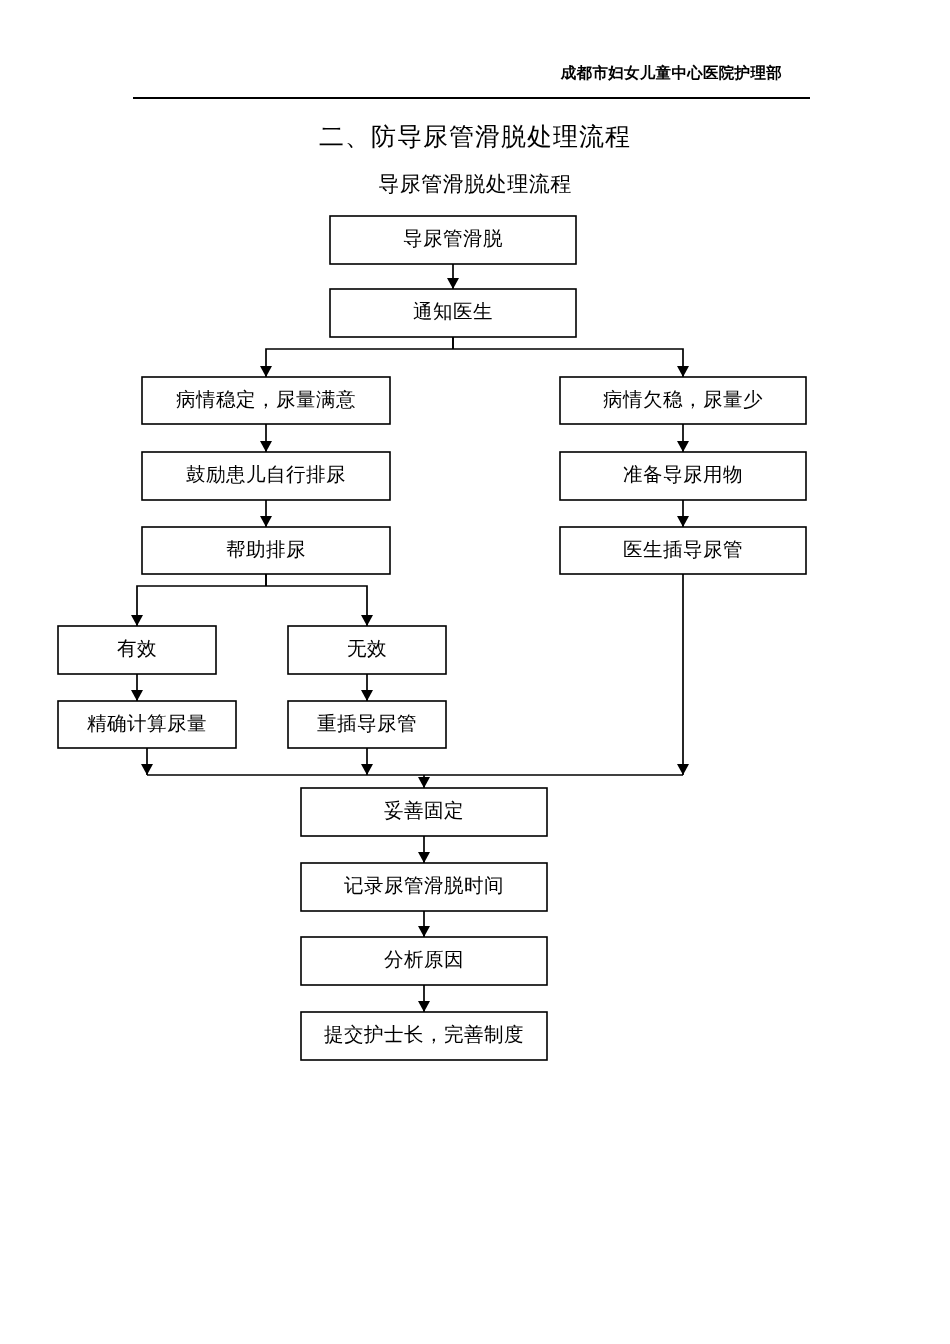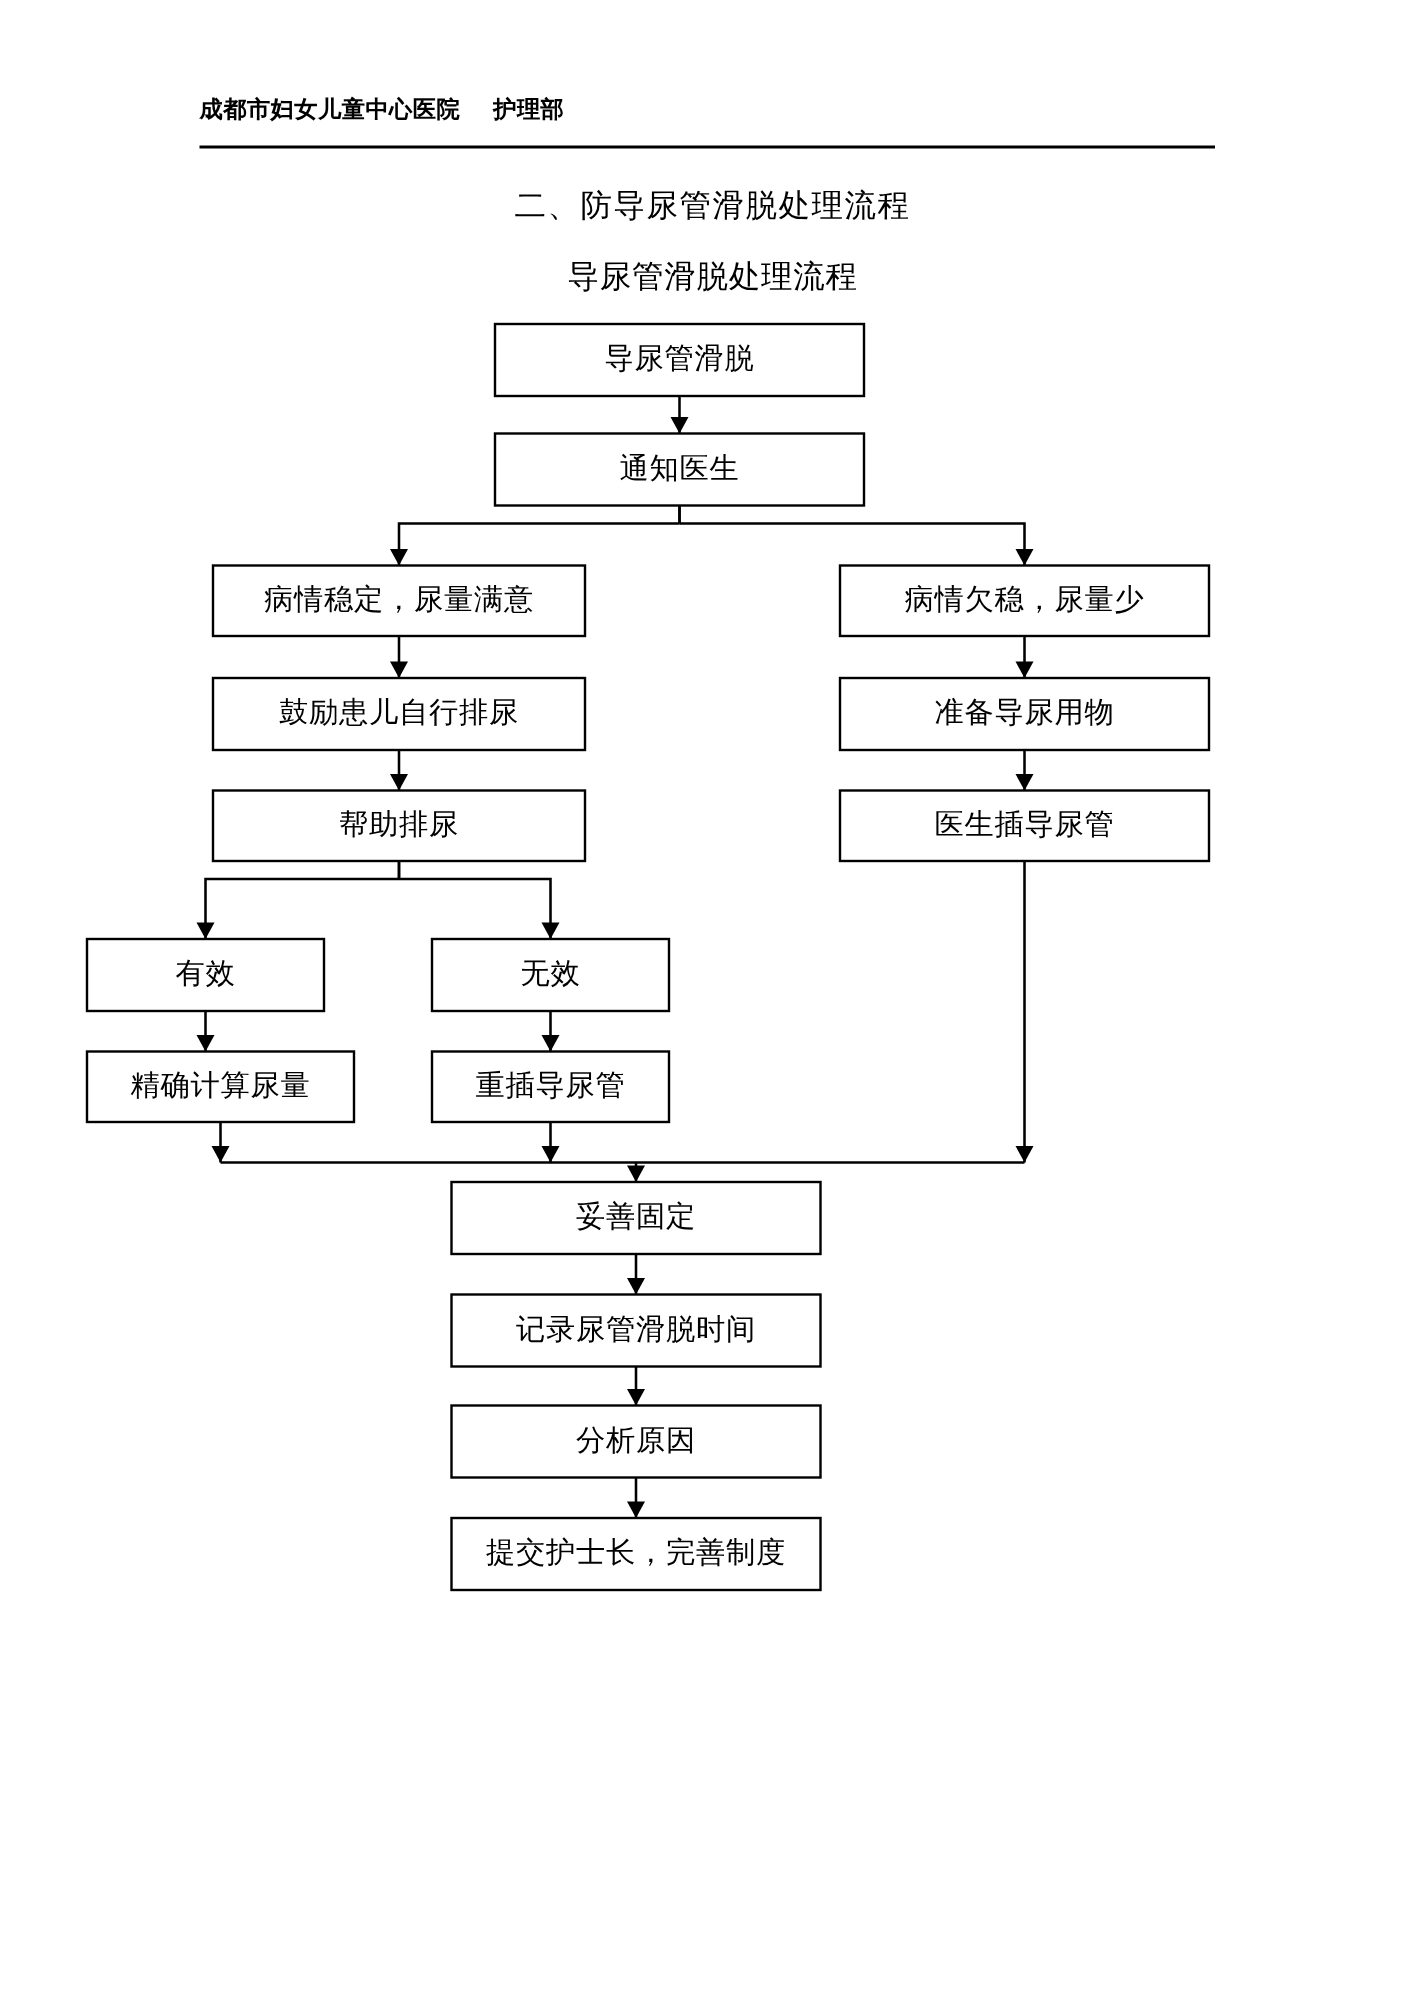--- a/index.html
+++ b/index.html
@@ -19,41 +19,40 @@
   
   .page-header {
     position: absolute;
     left: 133px;
     top: 63px;
     width: 677px;
     height: 34px;
     border-bottom: 2px solid #000;
     display: flex;
     align-items: flex-start;
-    justify-content: flex-start;
+    justify-content: flex-end;
     font-family: "Liberation Sans", "DejaVu Sans", sans-serif;
     font-weight: bold;
     font-size: 15.5px;
     letter-spacing: 0.3px;
-    gap: 22px;
   }
   .page-header .hdr-left { white-space: nowrap; }
   .page-header .hdr-right {
     white-space: nowrap;
     margin-right: 28px;
   }
 
   
   .doc-title {
     position: absolute;
     left: 0;
     top: 124px;
     width: 950px;
     text-align: center;
-    font-size: 21px;
+    font-size: 25px;
     line-height: 26px;
     letter-spacing: 1px;
   }
   .doc-subtitle {
     position: absolute;
     left: 0;
     top: 172px;
     width: 950px;
     text-align: center;
     font-size: 21px;

